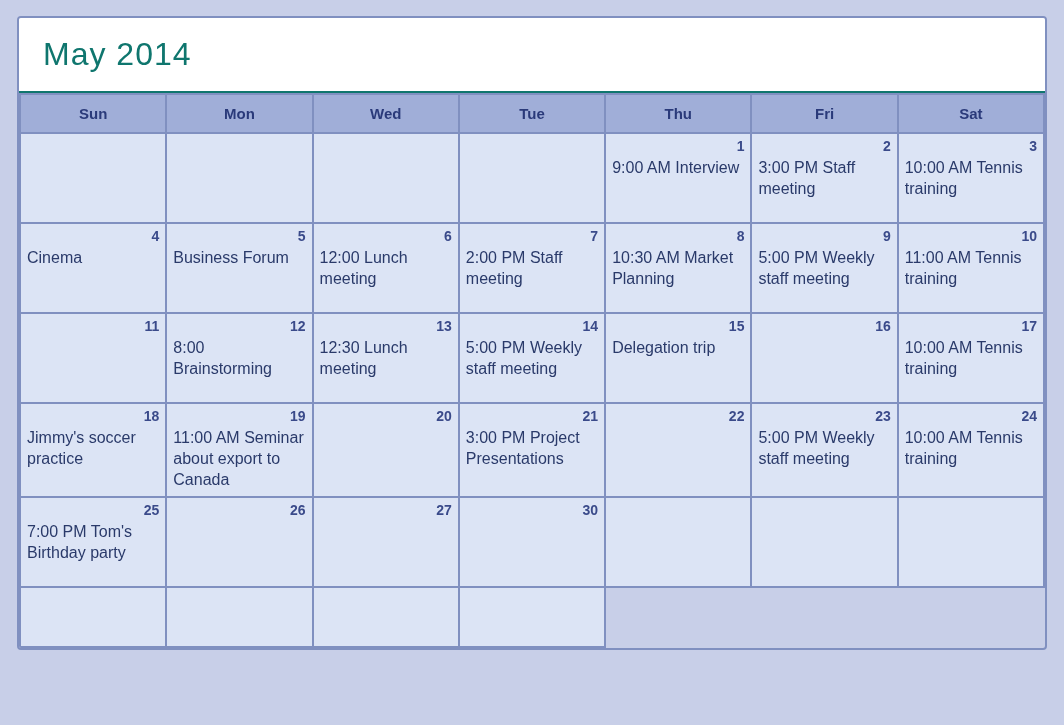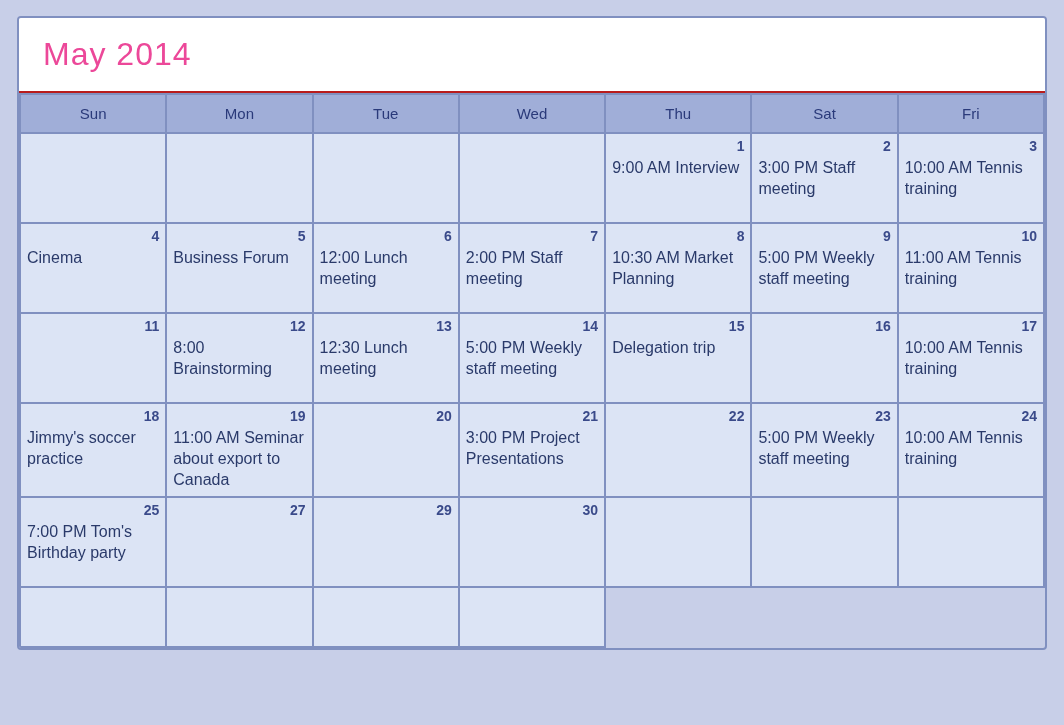--- a/index.html
+++ b/index.html
@@ -13,38 +13,38 @@
       border: 2px solid #8090c0;
       border-radius: 4px;
       overflow: hidden;
       width: 1030px;
       margin: 0 auto;
     }
     .calendar-title {
       background: white;
       padding: 18px 24px;
       font-size: 32px;
-      color: #ec4899;
+      color: #0f766e;
       font-weight: 300;
       letter-spacing: 1px;
-      border-bottom: 2px solid #b91c1c;
+      border-bottom: 2px solid #0f766e;
     }
     .calendar-grid {
       display: grid;
       grid-template-columns: repeat(7, 1fr);
       border-left: 2px solid #8090c0;
       border-top: 2px solid #8090c0;
     }
     .day-header {
       background: #a0aed8;
       color: #2a3a7a;
       text-align: center;
       padding: 10px 20px;
       font-size: 15px;
-      font-weight: 400;
+      font-weight: 700;
       border-right: 2px solid #8090c0;
       border-bottom: 2px solid #8090c0;
     }
     .day-cell {
       background: #dce4f5;
       border-right: 2px solid #8090c0;
       border-bottom: 2px solid #8090c0;
       min-height: 90px;
       padding: 4px 6px 6px 6px;
       vertical-align: top;
@@ -68,25 +68,25 @@
   </style>
 </head>
 <body>
 
 <div class="calendar-wrapper">
   <div class="calendar-title">May 2014</div>
   <div class="calendar-grid">
 
   <div class="day-header">Sun</div>
       <div class="day-header">Mon</div>
+      <div class="day-header">Wed</div>
       <div class="day-header">Tue</div>
-      <div class="day-header">Wed</div>
       <div class="day-header">Thu</div>
+      <div class="day-header">Fri</div>
       <div class="day-header">Sat</div>
-      <div class="day-header">Fri</div>
       <div class="day-cell empty"></div>
       <div class="day-cell empty"></div>
       <div class="day-cell empty"></div>
       <div class="day-cell empty"></div>
       <div class="day-cell">
         <div class="day-number">1</div>
         <div class="day-event">9:00 AM Interview</div>
       </div>
       <div class="day-cell">
         <div class="day-number">2</div>
@@ -174,24 +174,24 @@
       </div>
       <div class="day-cell">
         <div class="day-number">24</div>
         <div class="day-event">10:00 AM Tennis training</div>
       </div>
       <div class="day-cell">
         <div class="day-number">25</div>
         <div class="day-event">7:00 PM Tom's Birthday party</div>
       </div>
       <div class="day-cell">
+        <div class="day-number">26</div>
+      </div>
+      <div class="day-cell">
         <div class="day-number">27</div>
-      </div>
-      <div class="day-cell">
-        <div class="day-number">29</div>
       </div>
       <div class="day-cell">
         <div class="day-number">30</div>
       </div>
       <div class="day-cell empty" style="min-height: 60px;"></div>
       <div class="day-cell empty" style="min-height: 60px;"></div>
       <div class="day-cell empty" style="min-height: 60px;"></div>
       <div class="day-cell empty" style="min-height: 60px;"></div>
       <div class="day-cell empty" style="min-height: 60px;"></div>
       <div class="day-cell empty" style="min-height: 60px;"></div>

